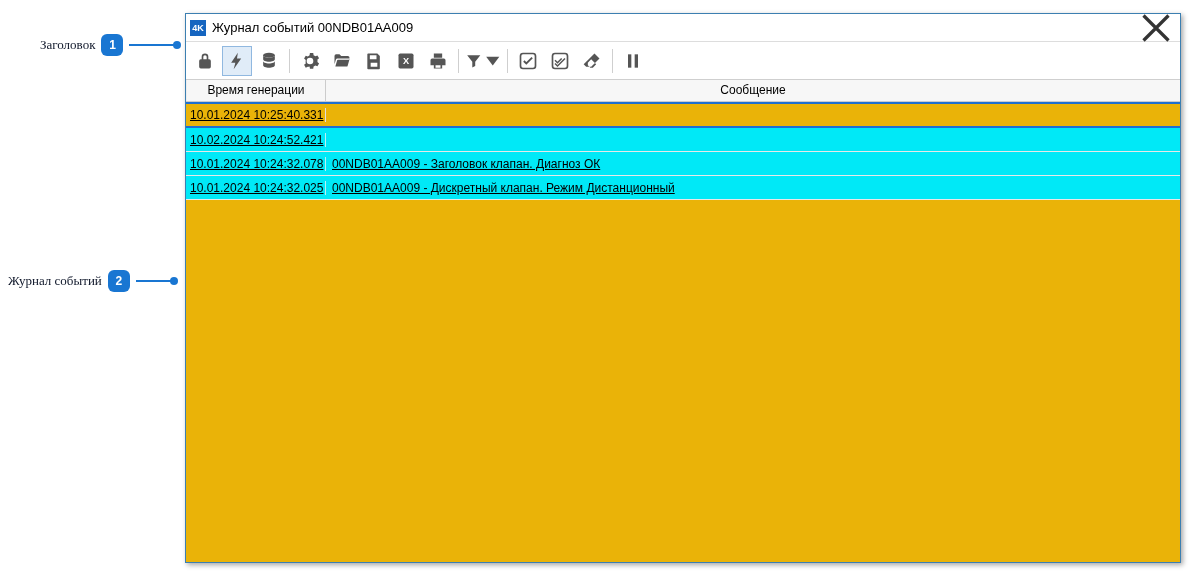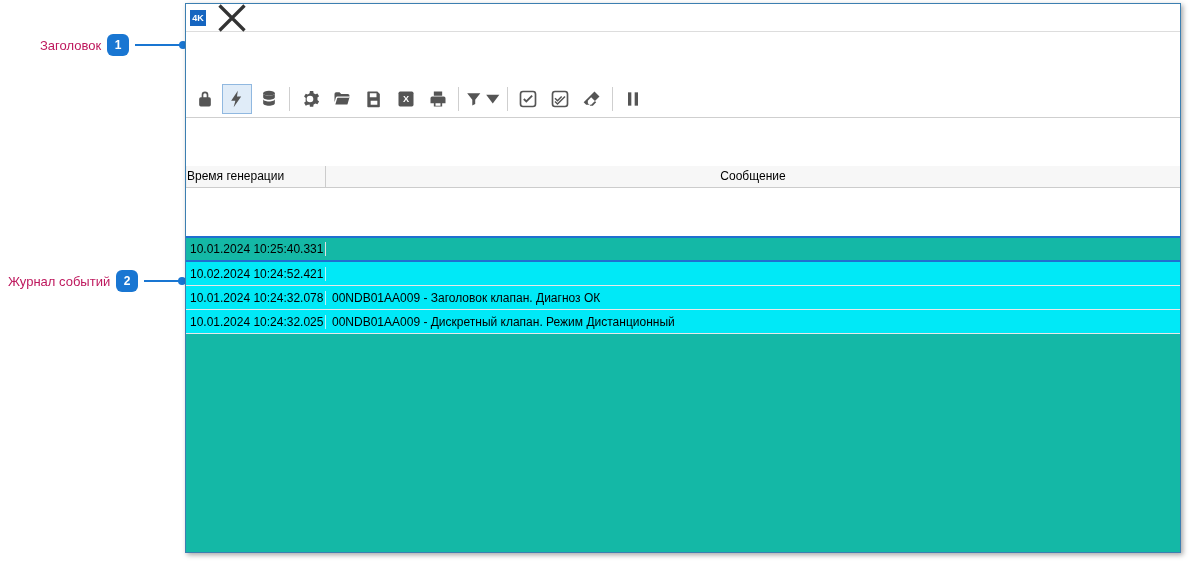--- a/index.html
+++ b/index.html
@@ -12,23 +12,24 @@
     width: 1190px;
     height: 571px;
     position: relative;
   }
   .callout {
     position: absolute;
     display: flex;
     align-items: center;
   }
   .callout .label {
-    color: #be185d;
+    color: #0f172a;
     font-size: 13px;
     white-space: nowrap;
+    font-family: Liberation Serif, serif;
   }
   .callout .badge {
     width: 22px;
     height: 22px;
     border-radius: 6px;
     background: #1976d2;
     color: #fff;
     font-weight: bold;
     font-size: 12px;
     display: flex;
@@ -47,29 +48,28 @@
     right: -4px;
     top: -3px;
     width: 8px;
     height: 8px;
     border-radius: 50%;
     background: #1976d2;
   }
   .window {
     position: absolute;
     left: 185px;
-    top: 3px;
+    top: 13px;
     width: 996px;
     height: 550px;
     border: 1px solid #3c7fb1;
     background: #fff;
     box-shadow: 2px 2px 5px rgba(0,0,0,0.35);
     display: flex;
     flex-direction: column;
-    gap: 48px;
   }
   .titlebar {
     height: 28px;
     display: flex;
     align-items: center;
     padding: 0 4px;
     background: #fff;
     border-bottom: 1px solid #ddd;
   }
   .titlebar .app-icon {
@@ -133,33 +133,35 @@
   .toolbar svg { width: 20px; height: 20px; }
   .grid-header {
     display: flex;
     height: 22px;
     background: #f7f7f7;
     border-bottom: 1px solid #ccc;
     font-size: 12px;
   }
   .grid-header .col-time {
     width: 140px;
+    text-align: center;
     padding-top: 3px;
     border-right: 1px solid #ccc;
     border-left: 1px solid #eee;
   }
   .grid-header .col-msg {
     flex: 1;
     text-align: center;
     padding-top: 3px;
   }
   .grid-body {
     flex: 1;
     overflow: auto;
-    background: #14b8a6;
+    background: #eab308;
+    text-decoration: underline;
   }
   .row {
     display: flex;
     height: 24px;
     border-bottom: 1px solid #e8e8e8;
     font-size: 12px;
     align-items: center;
   }
   .row.selected {
     border-top: 2px solid #1f6fd0;
@@ -192,20 +194,21 @@
 <div class="callout" style="left:8px; top:270px;">
   <span class="label">Журнал событий</span>
   <span class="badge">2</span>
   <span class="line" style="width:38px; margin-left:6px;"></span>
 </div>
 
 <div class="window">
 
   <div class="titlebar">
     <div class="app-icon">4K</div>
+    <div class="title">Журнал событий 00NDB01AA009</div>
     <div class="close">
       <svg viewBox="0 0 16 16">
           <path d="M3 3 L13 13 M13 3 L3 13" stroke="#333" stroke-width="1.3" fill="none"></path>
         </svg>
     </div>
   </div>
 
 
   <div class="toolbar">
     <div class="tbtn">

